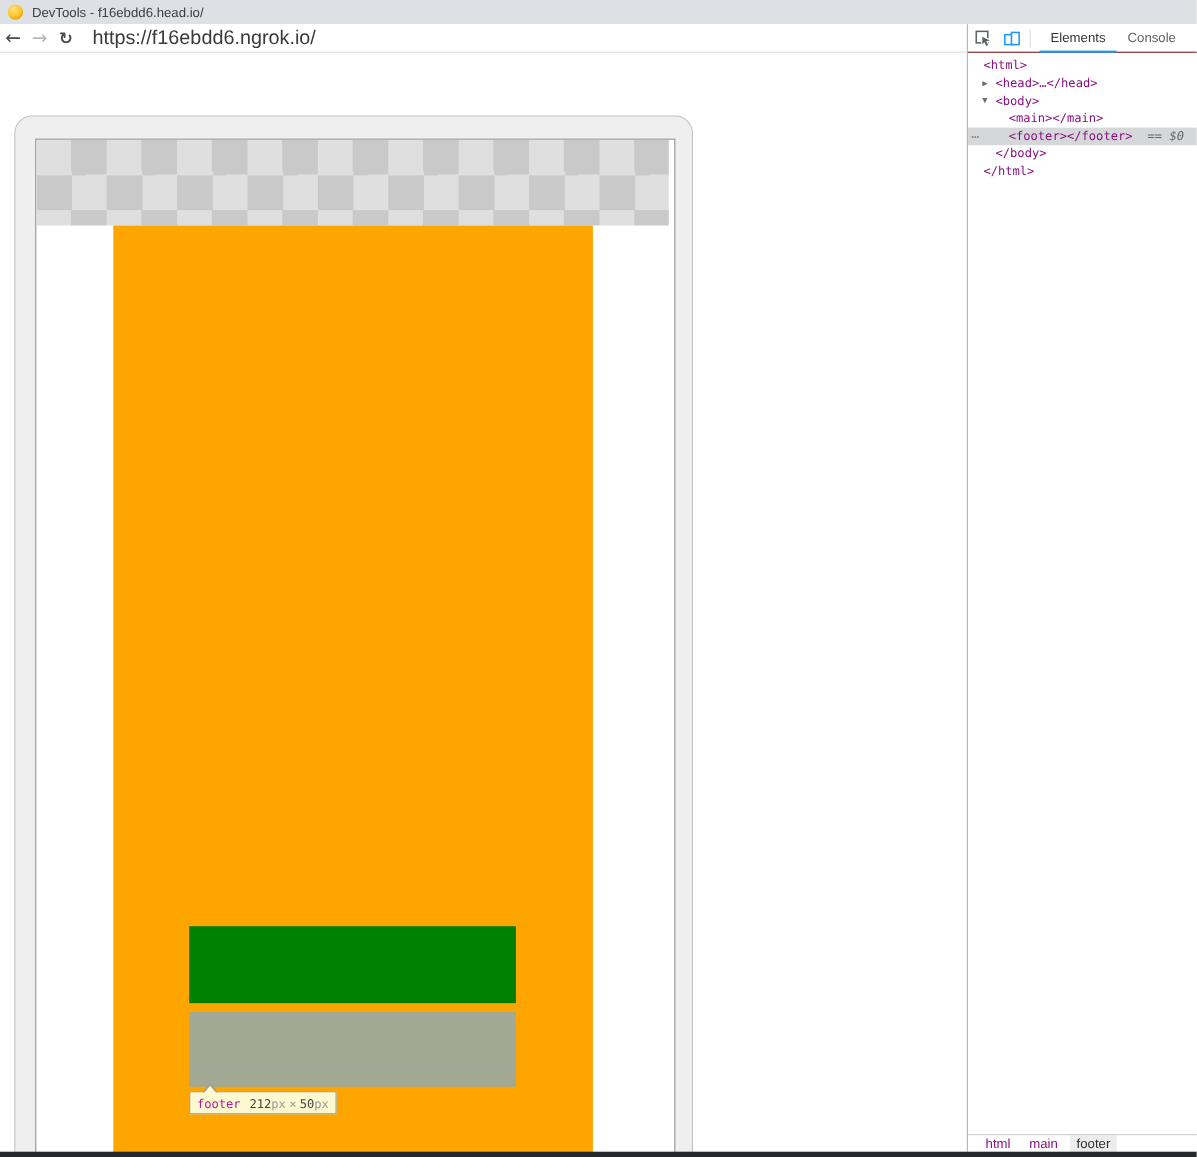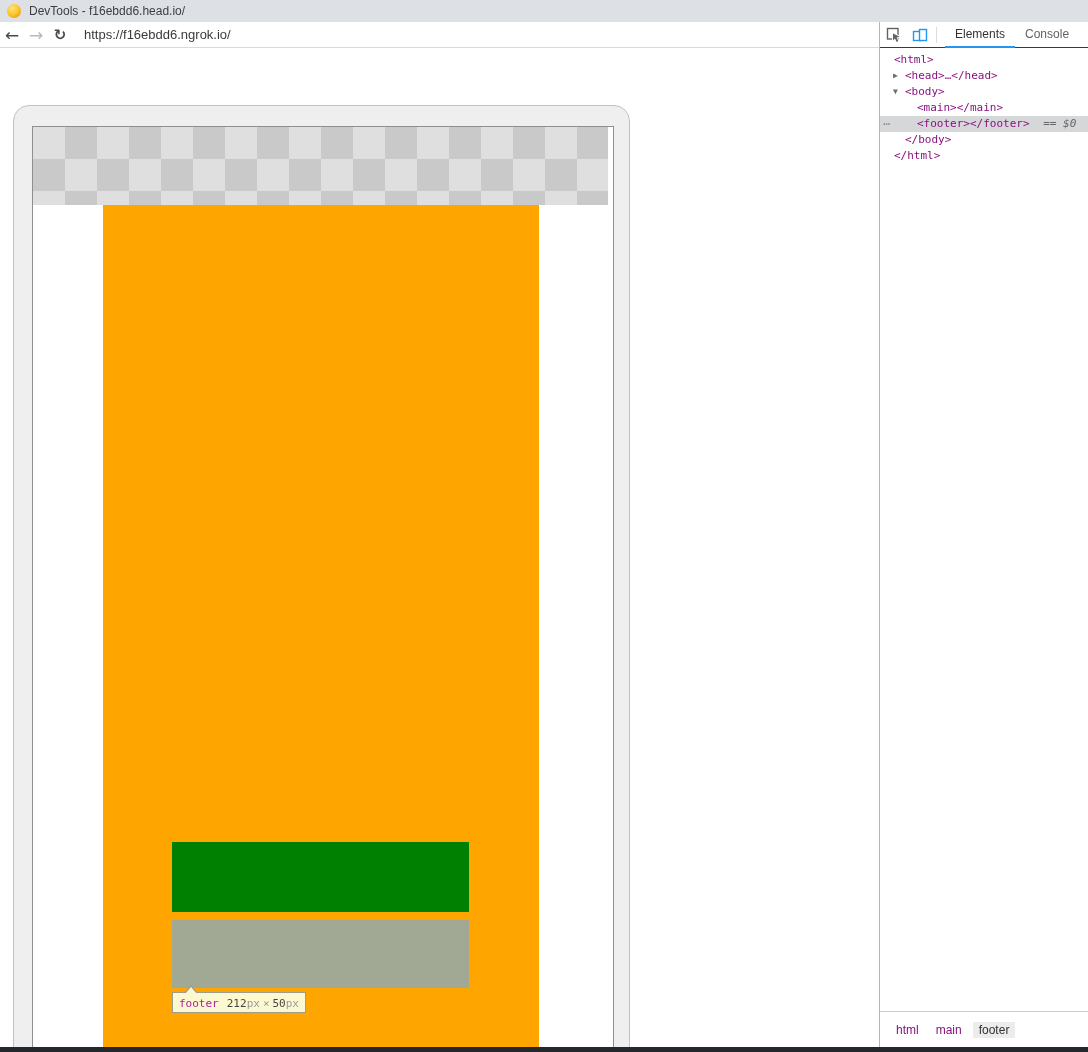--- a/index.html
+++ b/index.html
@@ -14,21 +14,21 @@
               background:radial-gradient(circle at 38% 32%, #ffe082 0%, #fcc934 45%, #f5a506 75%, #e88f00 100%);
               flex:0 0 auto; }
   .title-text { margin-left:8px; font-size:12px; color:#3c4043; white-space:nowrap; }
 
   .navbar { position:absolute; left:0; top:22px; width:879px; height:26px; background:#fff;
             border-bottom:1px solid #d9d9d9; display:flex; align-items:center; }
   .nav-btn { width:24px; text-align:center; font-family:"DejaVu Sans", sans-serif;
              font-size:17px; line-height:24px; color:#4a4a4a; cursor:default; }
   .nav-btn.disabled { color:#b9b9b9; }
   .nav-btn.refresh { font-size:15px; font-weight:bold; }
-  .url-text { margin-left:12px; font-size:13px; color:#3a3a3a; }
+  .url-text { margin-left:12px; font-size:18px; color:#3a3a3a; }
 
   
   .browser-area { position:absolute; left:0; top:48px; width:879px; height:999px; background:#fff; }
   .device-frame { position:absolute; left:13px; top:57px; width:617px; height:966px;
                   background:#efefef; border:1px solid #c2c2c2; border-radius:16px; }
   .viewport { position:absolute; left:32px; top:78px; width:582px; height:924px;
               background:#ffffff; border:1px solid #8f8f8f; overflow:hidden; }
   .checker { position:absolute; left:0; top:0; width:575px; height:78px;
              background:repeating-conic-gradient(#c9c9c9 0 25%, #dfdfdf 0 50%);
              background-size:64px 64px; }
@@ -69,21 +69,21 @@
   .tree-row.ind0 { padding-left:14px; }
   .tree-row.ind1 { padding-left:25px; }
   .tree-row.ind2 { padding-left:37px; }
   .tree-row.selected { background:#d5d7d9; }
   .tw-arrow { position:absolute; left:13px; top:0; width:11px; font-size:8px; color:#6e6e6e;
               line-height:16px; }
   .gutter-dots { position:absolute; left:3px; top:-3px; color:#8f8f8f; font-size:12px;
                  letter-spacing:0; }
   .eq-suffix { font-style:italic; color:#666; margin-left:7px; }
 
-  .crumb-bar { position:absolute; left:0; bottom:0; width:100%; height:36px; background:#fff;
+  .crumb-bar { position:absolute; left:0; bottom:0; width:100%; height:16px; background:#fff;
                border-top:1px solid #ccc; display:flex; align-items:center; padding-left:10px;
                font-size:12px; }
   .crumb { color:#881280; padding:1px 6px; margin-right:5px; }
   .crumb.selected { color:#303030; background:#ececec; }
 
   .taskbar { position:absolute; left:0; top:1047px; width:1088px; height:5px; background:#24282c; }
 </style>
 </head>
 <body>
 

